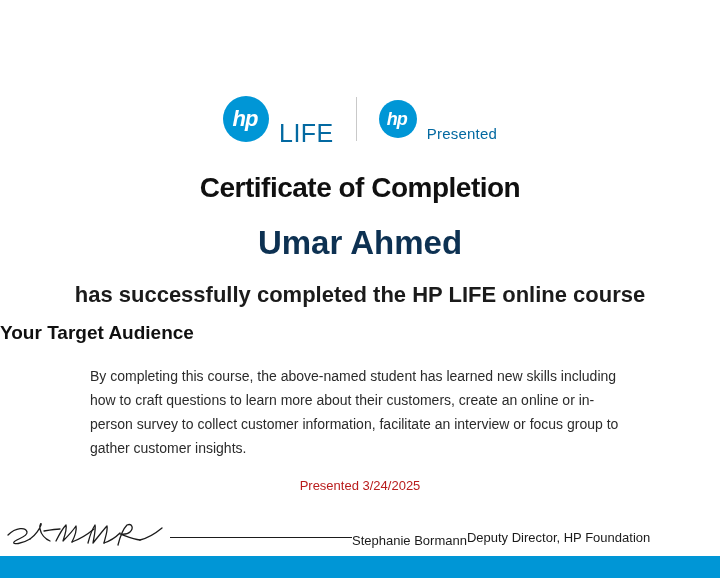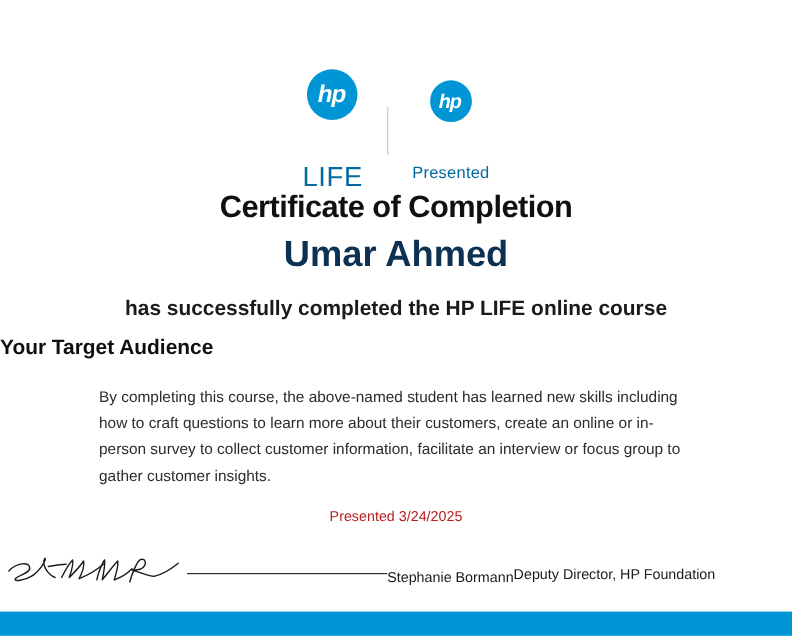--- a/index.html
+++ b/index.html
@@ -29,21 +29,20 @@
     justify-content: center;
     gap: 22px;
     padding-top: 96px;
     height: 46px;
   }
 
   .hp-badge {
     display: flex;
     align-items: center;
     gap: 10px;
-    flex-direction: column;
   }
 
   .hp-oval {
     width: 46px;
     height: 46px;
     border-radius: 50%;
     background: #0096d6;
     display: flex;
     align-items: center;
     justify-content: center;
@@ -89,31 +88,31 @@
     text-align: center;
     margin-top: 30px;
     font-size: 28px;
     font-weight: bold;
     color: #101010;
     letter-spacing: -0.5px;
   }
 
   .recipient {
     text-align: center;
-    margin-top: 8px;
+    margin-top: 20px;
     font-size: 33px;
     font-weight: bold;
     color: #0d3152;
     letter-spacing: 0px;
   }
 
   .subtitle {
     text-align: center;
     margin-top: 20px;
-    font-size: 19px;
+    font-size: 22px;
     font-weight: bold;
     color: #1b1b1b;
   }
 
   .course-name {
     text-align: left;
     margin-top: 14px;
     font-size: 19px;
     font-weight: bold;
     color: #101010;

